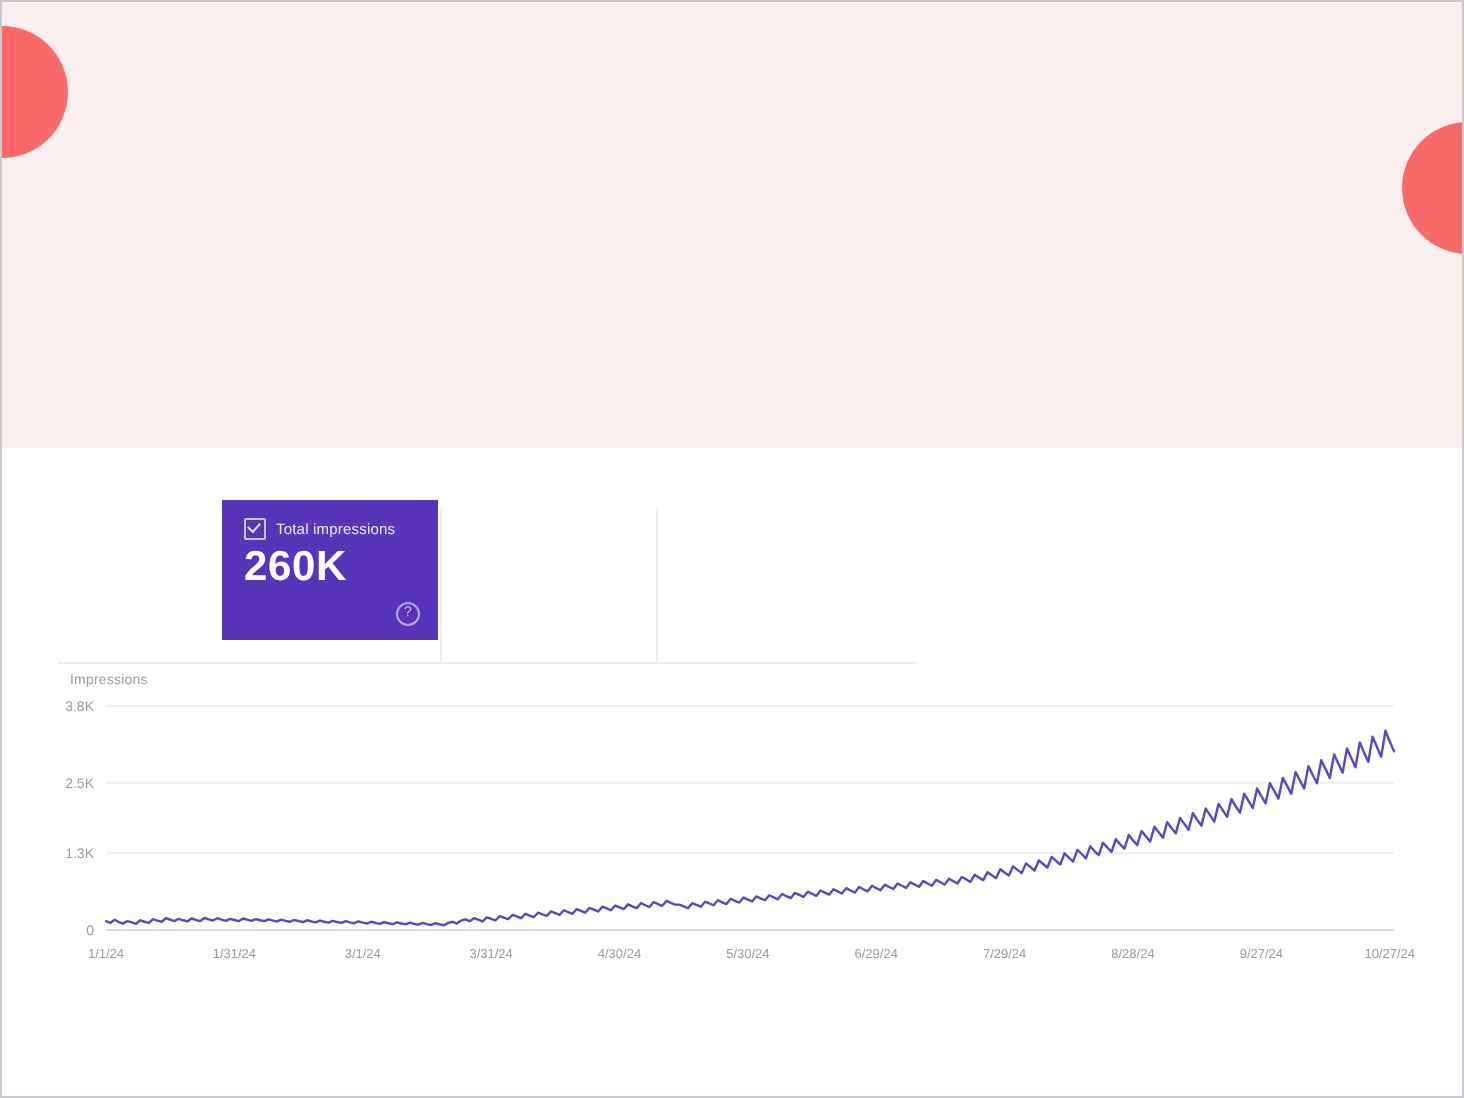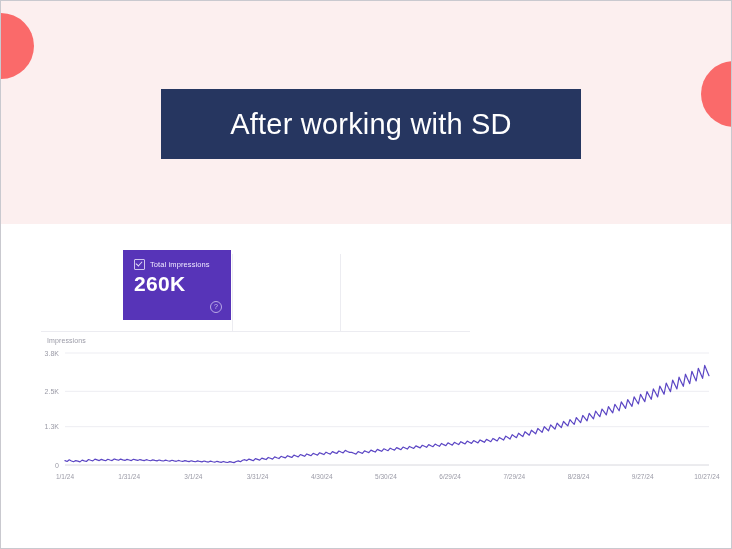--- a/index.html
+++ b/index.html
@@ -27,21 +27,21 @@
   #title-band{
     position:absolute;left:160px;top:88px;width:420px;height:70px;
     background:#263660;display:flex;align-items:center;justify-content:center;
   }
   #title-text{
     color:#ffffff;font-size:29px;font-weight:400;letter-spacing:.2px;
     white-space:nowrap;
   }
   
   #body-area{
-    position:absolute;left:16px;top:223px;width:580px;height:325px;background:#fff;
+    position:absolute;left:4px;top:223px;width:580px;height:325px;background:#fff;
   }
   
   #cards-row{
     position:absolute;left:24px;top:30px;width:429px;height:77px;
     border-bottom:1px solid #ececf1;
     display:flex;
   }
   .card-slot{
     width:108px;height:77px;box-sizing:border-box;
     border-right:1px solid #ececf1;position:relative;
@@ -80,23 +80,20 @@
   .series{fill:none;stroke:#5b46c4;stroke-width:1.2;stroke-linejoin:round;stroke-linecap:round;}
 </style>
 </head>
 <body>
 
 <div id="slide">
 
   <div id="hero">
     <div class="blob" id="blob-left"></div>
     <div class="blob" id="blob-right"></div>
-    <div id="title-band">
-      <span id="title-text">After working with SD</span>
-    </div>
   </div>
 
   <div id="body-area">
 
     <div id="cards-row">
       <div class="card-slot"></div>
       <div class="card-slot"></div>
       <div class="card-slot"></div>
       <div class="card-slot empty-last"></div>
     </div>

